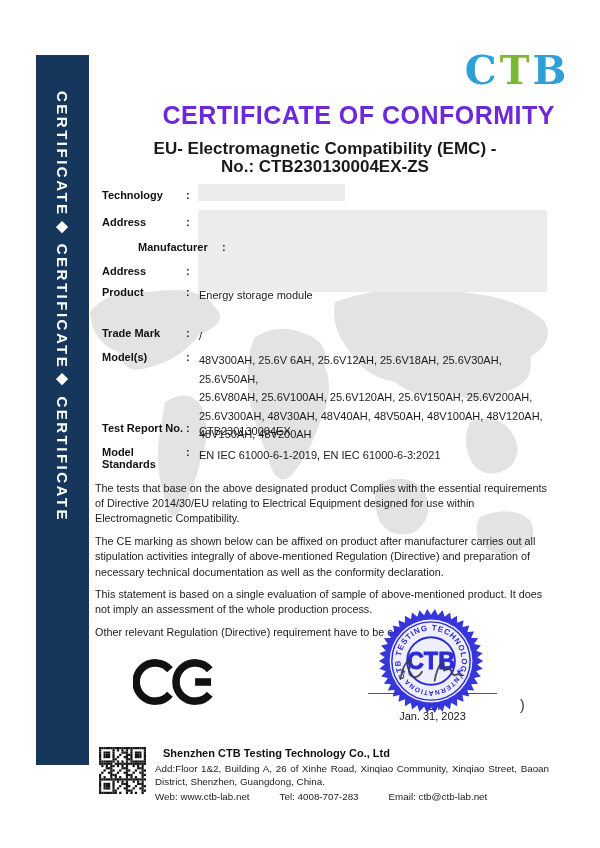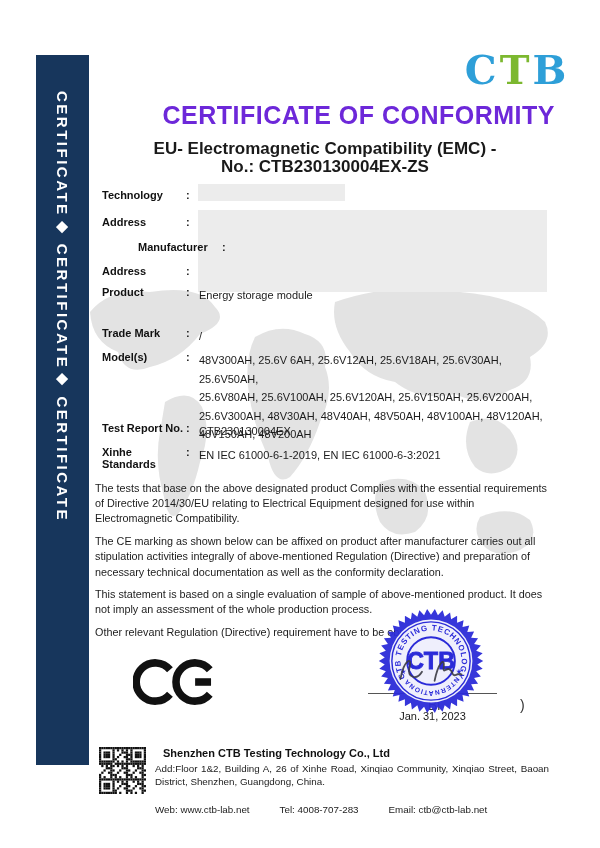--- a/index.html
+++ b/index.html
@@ -50,21 +50,21 @@
   .signature-line{position:absolute;left:368px;top:693px;width:129px;border-top:1.2px solid #555;z-index:2;}
   .signer-frag{position:absolute;top:697px;font-size:14px;color:#333;z-index:2;margin-left:31px;}
   .signer-frag.left{left:397px;}
   .signer-frag.right{left:489px;}
   .issue-date{position:absolute;left:368px;top:710px;width:129px;text-align:center;font-size:11px;color:#1a1a1a;z-index:2;}
   
   .qr{position:absolute;left:99px;top:747px;z-index:2;}
   .footer-text{position:absolute;left:155px;top:747px;width:394px;z-index:2;}
   .footer-company{font-size:11px;font-weight:bold;color:#111;margin-left:8px;}
   .footer-address{font-size:9.8px;line-height:13px;margin-top:3px;text-align:justify;color:#222;}
-  .footer-contact{font-size:9.8px;margin-top:16px;color:#222;display:flex;}
+  .footer-contact{font-size:9.8px;margin-top:3px;color:#222;display:flex;}
   .footer-contact span{margin-right:30px;white-space:nowrap;}
 </style>
 </head>
 <body>
 
 <svg class="map-watermark" width="480" height="370" viewBox="0 0 480 370" fill="#dadada" opacity="0.75">
   <path d="M10,30 Q30,5 70,10 Q120,2 135,25 Q150,40 120,52 Q100,78 70,85 Q45,95 38,70 Q12,60 10,30 Z"></path>
   <path d="M85,120 Q110,105 122,125 Q132,150 120,180 Q112,215 98,232 Q88,240 84,215 Q74,180 80,150 Z"></path>
   <path d="M175,55 Q200,40 225,52 Q250,60 245,85 Q255,110 240,140 Q228,175 210,195 Q195,205 188,175 Q172,140 168,105 Q165,75 175,55 Z"></path>
   <path d="M255,20 Q310,0 380,10 Q440,15 465,40 Q475,60 450,75 Q455,100 430,108 Q400,125 375,112 Q340,120 315,100 Q285,95 270,70 Q250,45 255,20 Z"></path>
@@ -107,21 +107,21 @@
 <div class="field-row" style="top:351px;">
   <span class="field-label">Model(s)</span><span class="field-colon">:</span><span class="field-value">48V300AH, 25.6V 6AH, 25.6V12AH, 25.6V18AH, 25.6V30AH, 25.6V50AH,
 25.6V80AH, 25.6V100AH, 25.6V120AH, 25.6V150AH, 25.6V200AH,
 25.6V300AH, 48V30AH, 48V40AH, 48V50AH, 48V100AH, 48V120AH,
 48V150AH, 48V200AH</span>
 </div>
 <div class="field-row" style="top:422px;">
   <span class="field-label" style="width:84px;">Test Report No.</span><span class="field-colon">:</span><span class="field-value">CTB230130004EX</span>
 </div>
 <div class="field-row" style="top:446px;">
-  <span class="field-label">Xinhe Standards</span><span class="field-colon">:</span><span class="field-value">EN IEC 61000-6-1-2019, EN IEC 61000-6-3:2021</span>
+  <span class="field-label">Model Standards</span><span class="field-colon">:</span><span class="field-value">EN IEC 61000-6-1-2019, EN IEC 61000-6-3:2021</span>
 </div>
 
 <div class="statements">
   <p>The tests that base on the above designated product Complies with the essential requirements of Directive 2014/30/EU relating to Electrical Equipment designed for use within Electromagnetic Compatibility.</p>
   <p>The CE marking as shown below can be affixed on product after manufacturer carries out all stipulation activities integrally of above-mentioned Regulation (Directive) and preparation of necessary technical documentation as well as the conformity declaration.</p>
   <p>This statement is based on a single evaluation of sample of above-mentioned product. It does not imply an assessment of the whole production process.</p>
   <p>Other relevant Regulation (Directive) requirement have to be observed.</p>
 </div>
 
 <svg class="ce-mark" width="86" height="62" viewBox="0 0 108 62" fill="none" stroke="#111" stroke-width="9.5">

